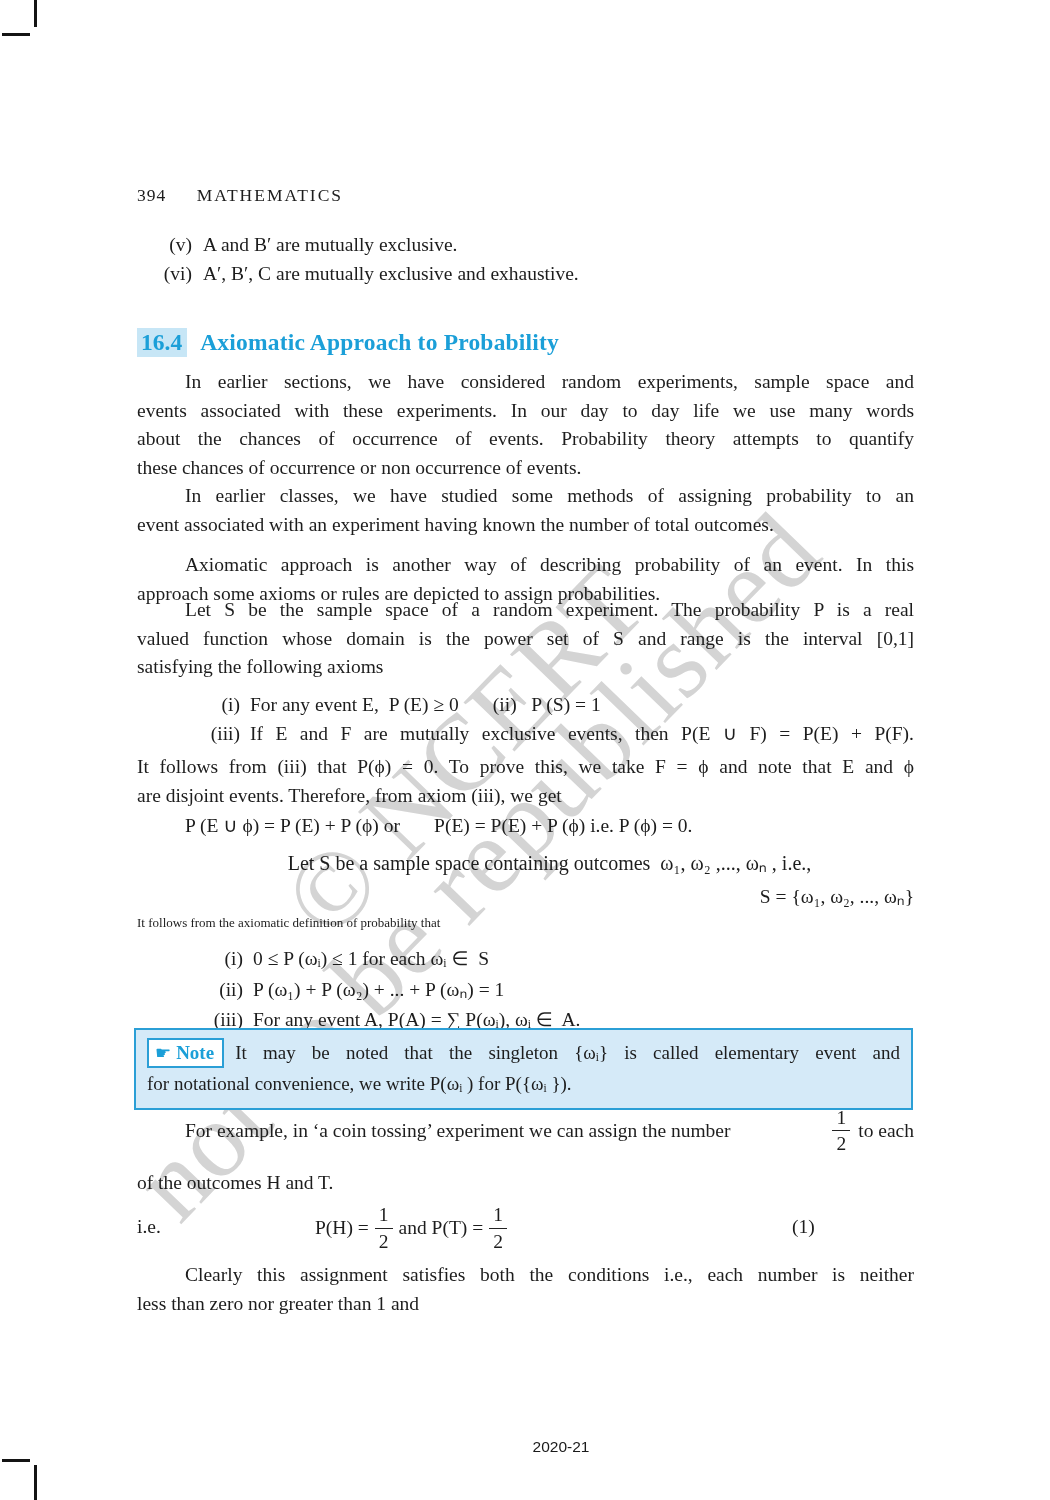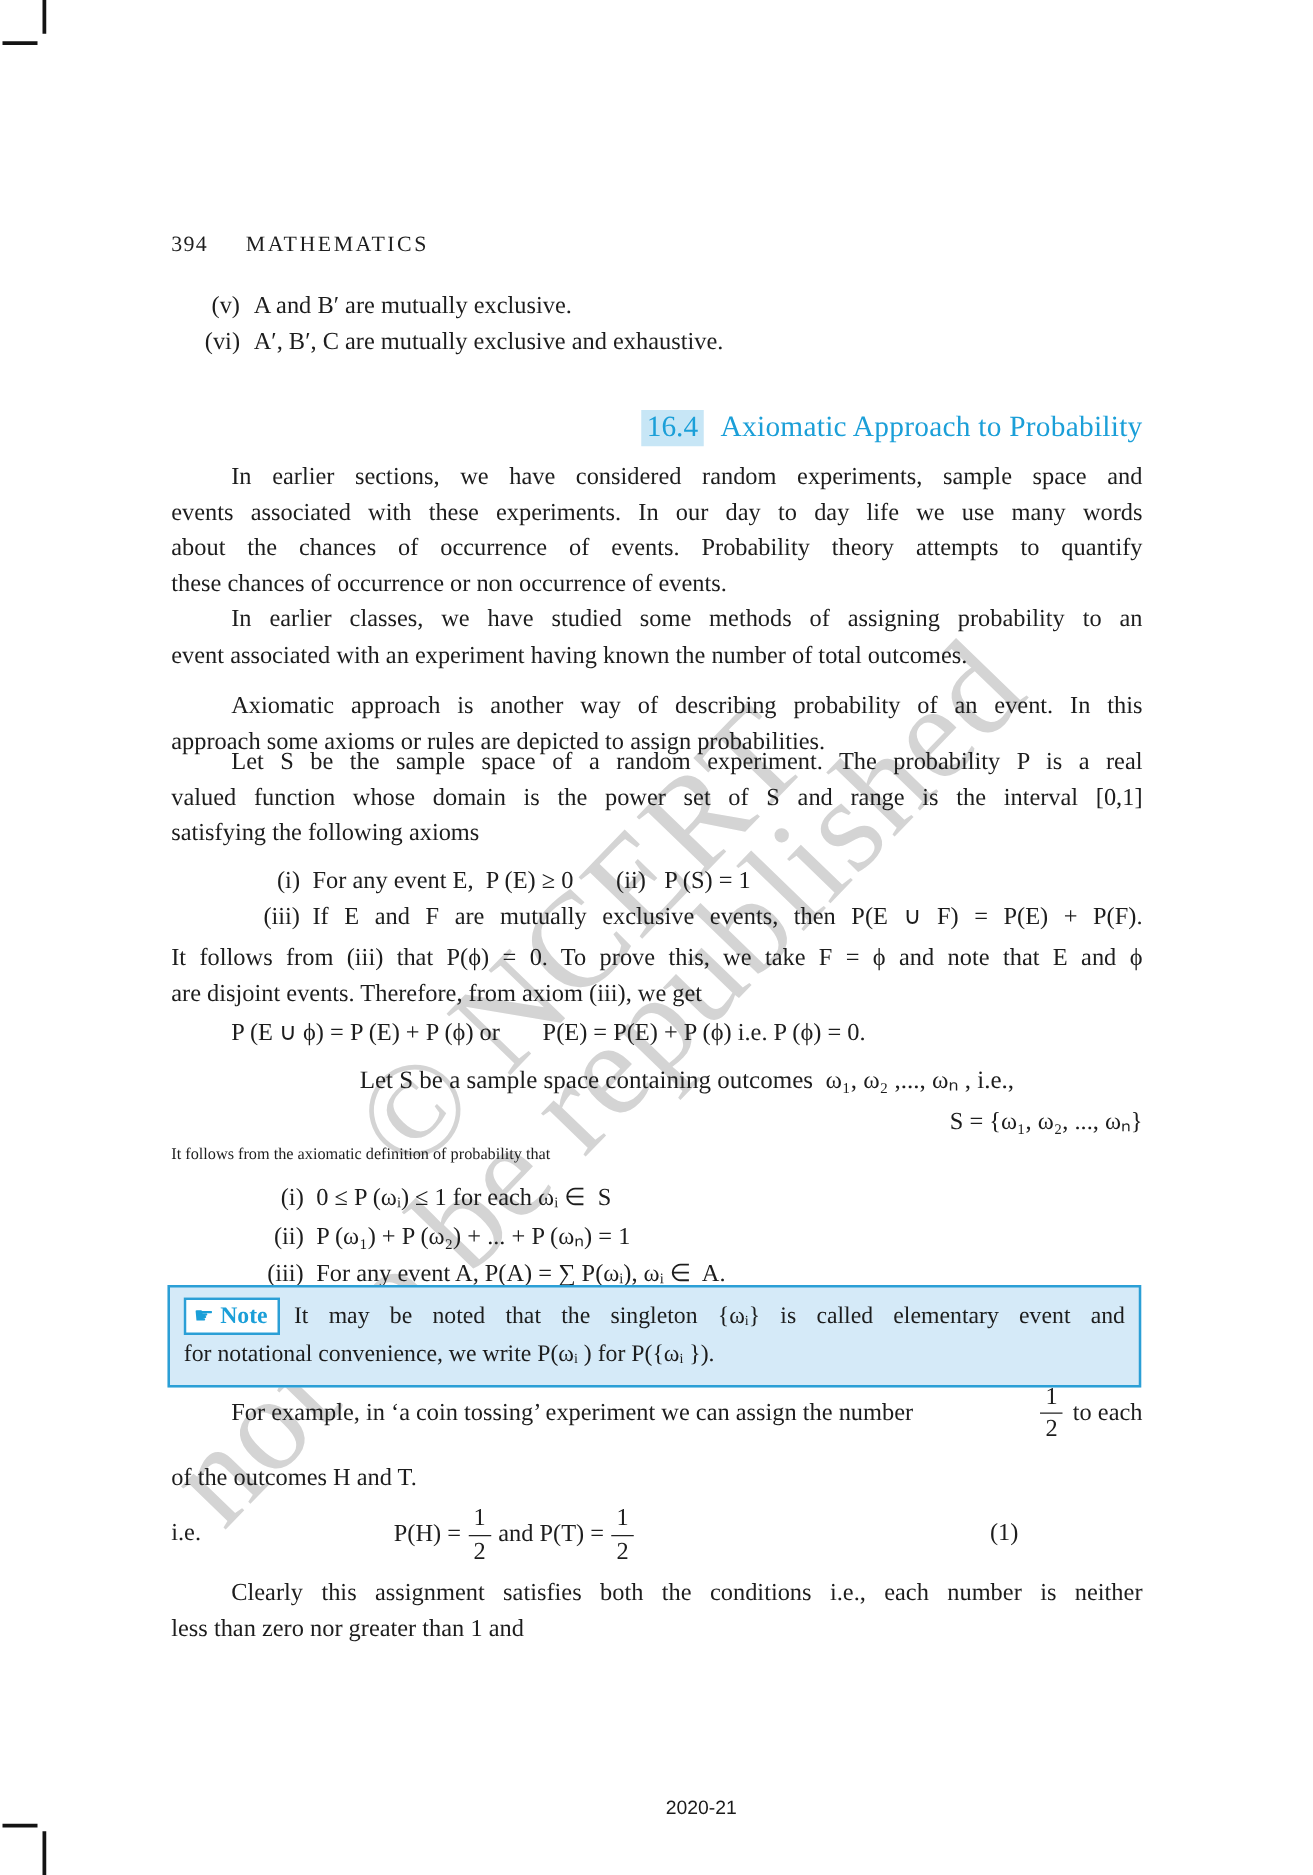--- a/index.html
+++ b/index.html
@@ -22,21 +22,21 @@
   
   .pg-header{top:185px;font-size:17.5px;}
   .pg-num{letter-spacing:1px;}
   .pg-subject{margin-left:26px;letter-spacing:2px;}
   
   .list1{top:231px;font-size:19.5px;line-height:28.8px;}
   .li{display:flex;}
   .li .mk{flex:none;width:55px;text-align:right;}
   .li .tx{margin-left:11px;white-space:pre-wrap;}
   
-  .section{top:329px;font-size:23.5px;font-weight:normal;color:#1b9fd8;text-align:right;}
+  .section{top:329px;font-size:23.5px;font-weight:bold;color:#1b9fd8;}
   .sec-num{background:#c7e6f6;padding:1px 5px 2px 4px;}
   .sec-title{margin-left:13px;letter-spacing:0.2px;}
   
   .para{font-size:19.5px;line-height:28.6px;}
   .jline{text-align:justify;text-align-last:justify;white-space:pre-wrap;}
   .jline.last{text-align-last:auto;}
   .indent .jline:first-child{text-indent:48px;}
   .p1{top:368px;} .p2{top:482px;} .p3{top:539px;margin-top:12px;} .p4{top:596px;}
   .axioms{top:690px;font-size:19.5px;line-height:29px;}
   .axioms .mk{width:103px;}

